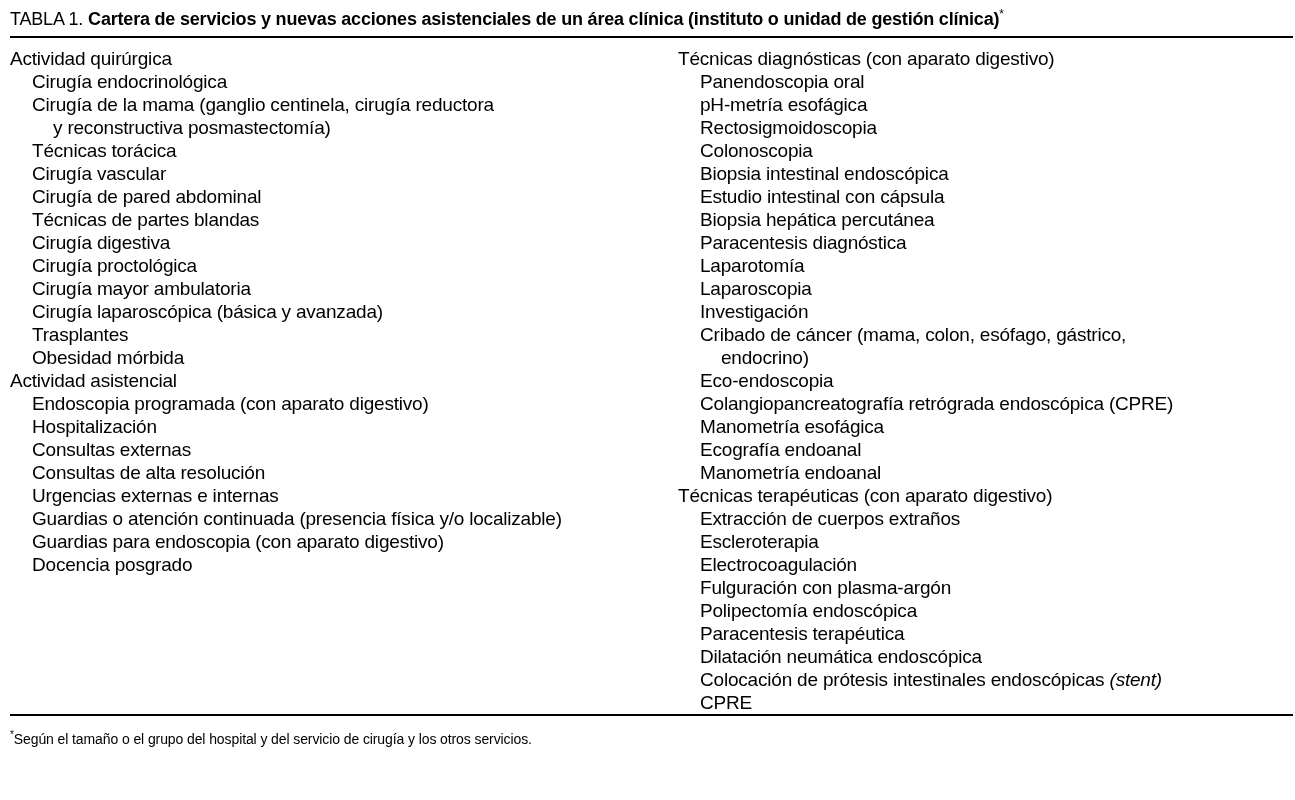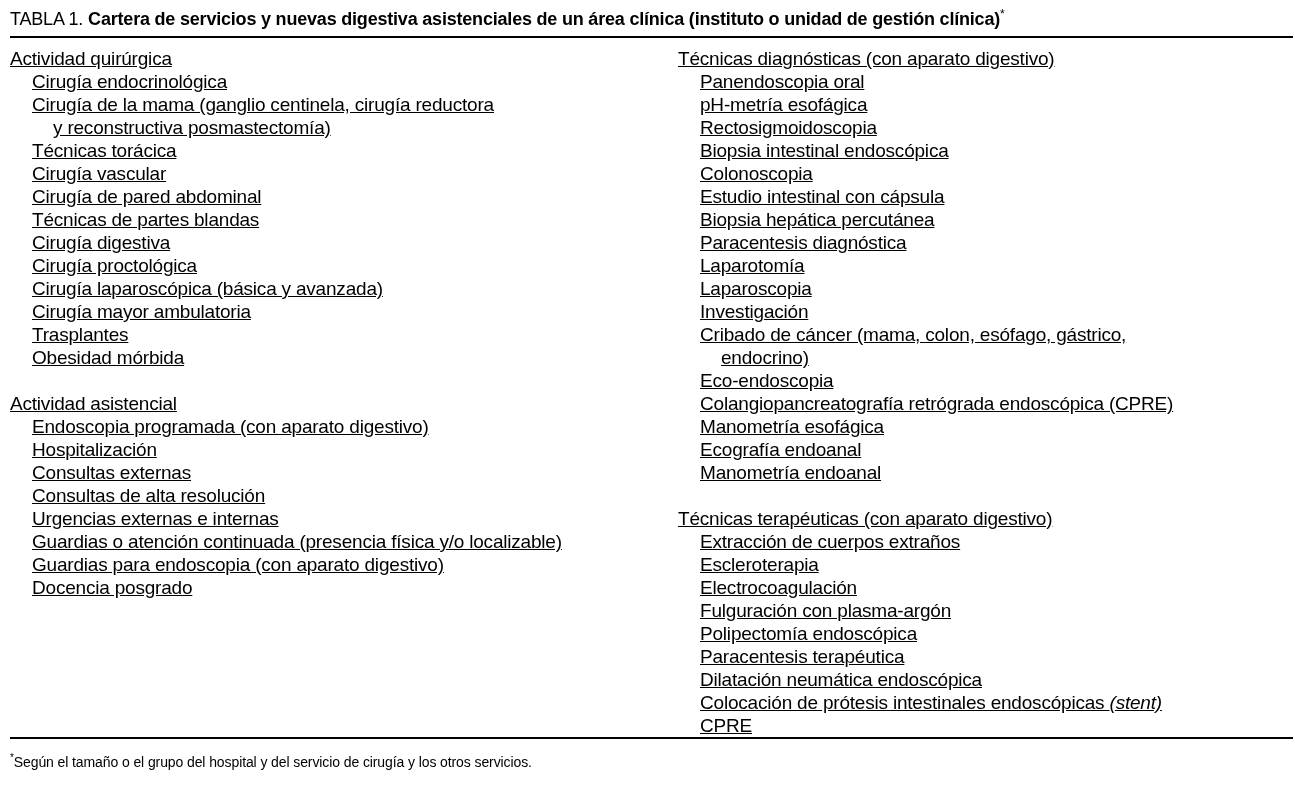--- a/index.html
+++ b/index.html
@@ -47,32 +47,30 @@
   }
   .rule.top {
     margin-top: 6px;
   }
   .columns {
     display: flex;
     margin-top: 9px;
     font-size: 19px;
     line-height: 23px;
     letter-spacing: -0.2px;
-    text-decoration: underline;
   }
   .col-left {
     width: 668px;
     flex: none;
   }
   .col-right {
     flex: 1;
     min-width: 0;
   }
   .group + .group {
-    margin-top: 23px;
   }
   .group-heading {
     white-space: nowrap;
   }
   .item {
     padding-left: 43px;
     text-indent: -21px;
     white-space: nowrap;
   }
   .footnote {
@@ -86,39 +84,39 @@
     font-size: 10px;
     line-height: 0;
   }
 </style>
 </head>
 <body>
 
 <div class="page">
 
   <div class="table-title">
-    <span class="label">TABLA 1.</span><b>Cartera de servicios y nuevas digestiva asistenciales de un área clínica (instituto o unidad de gestión clínica)</b><sup>*</sup>
+    <span class="label">TABLA 1.</span><b>Cartera de servicios y nuevas acciones asistenciales de un área clínica (instituto o unidad de gestión clínica)</b><sup>*</sup>
   </div>
 
   <hr class="rule top">
 
   <div class="columns">
     <div class="col col-left">
         <div class="group">
           <div class="group-heading">Actividad quirúrgica</div>
           <div class="item"><span>Cirugía endocrinológica</span></div>
           <div class="item"><span>Cirugía de la mama (ganglio centinela, cirugía reductora</span><br><span>y reconstructiva posmastectomía)</span></div>
           <div class="item"><span>Técnicas torácica</span></div>
           <div class="item"><span>Cirugía vascular</span></div>
           <div class="item"><span>Cirugía de pared abdominal</span></div>
           <div class="item"><span>Técnicas de partes blandas</span></div>
           <div class="item"><span>Cirugía digestiva</span></div>
           <div class="item"><span>Cirugía proctológica</span></div>
+          <div class="item"><span>Cirugía mayor ambulatoria</span></div>
           <div class="item"><span>Cirugía laparoscópica (básica y avanzada)</span></div>
-          <div class="item"><span>Cirugía mayor ambulatoria</span></div>
           <div class="item"><span>Trasplantes</span></div>
           <div class="item"><span>Obesidad mórbida</span></div>
         </div>
         <div class="group">
           <div class="group-heading">Actividad asistencial</div>
           <div class="item"><span>Endoscopia programada (con aparato digestivo)</span></div>
           <div class="item"><span>Hospitalización</span></div>
           <div class="item"><span>Consultas externas</span></div>
           <div class="item"><span>Consultas de alta resolución</span></div>
           <div class="item"><span>Urgencias externas e internas</span></div>
@@ -126,22 +124,22 @@
           <div class="item"><span>Guardias para endoscopia (con aparato digestivo)</span></div>
           <div class="item"><span>Docencia posgrado</span></div>
         </div>
       </div>
     <div class="col col-right">
         <div class="group">
           <div class="group-heading">Técnicas diagnósticas (con aparato digestivo)</div>
           <div class="item"><span>Panendoscopia oral</span></div>
           <div class="item"><span>pH-metría esofágica</span></div>
           <div class="item"><span>Rectosigmoidoscopia</span></div>
+          <div class="item"><span>Colonoscopia</span></div>
           <div class="item"><span>Biopsia intestinal endoscópica</span></div>
-          <div class="item"><span>Colonoscopia</span></div>
           <div class="item"><span>Estudio intestinal con cápsula</span></div>
           <div class="item"><span>Biopsia hepática percutánea</span></div>
           <div class="item"><span>Paracentesis diagnóstica</span></div>
           <div class="item"><span>Laparotomía</span></div>
           <div class="item"><span>Laparoscopia</span></div>
           <div class="item"><span>Investigación</span></div>
           <div class="item"><span>Cribado de cáncer (mama, colon, esófago, gástrico,</span><br><span>endocrino)</span></div>
           <div class="item"><span>Eco-endoscopia</span></div>
           <div class="item"><span>Colangiopancreatografía retrógrada endoscópica (CPRE)</span></div>
           <div class="item"><span>Manometría esofágica</span></div>

